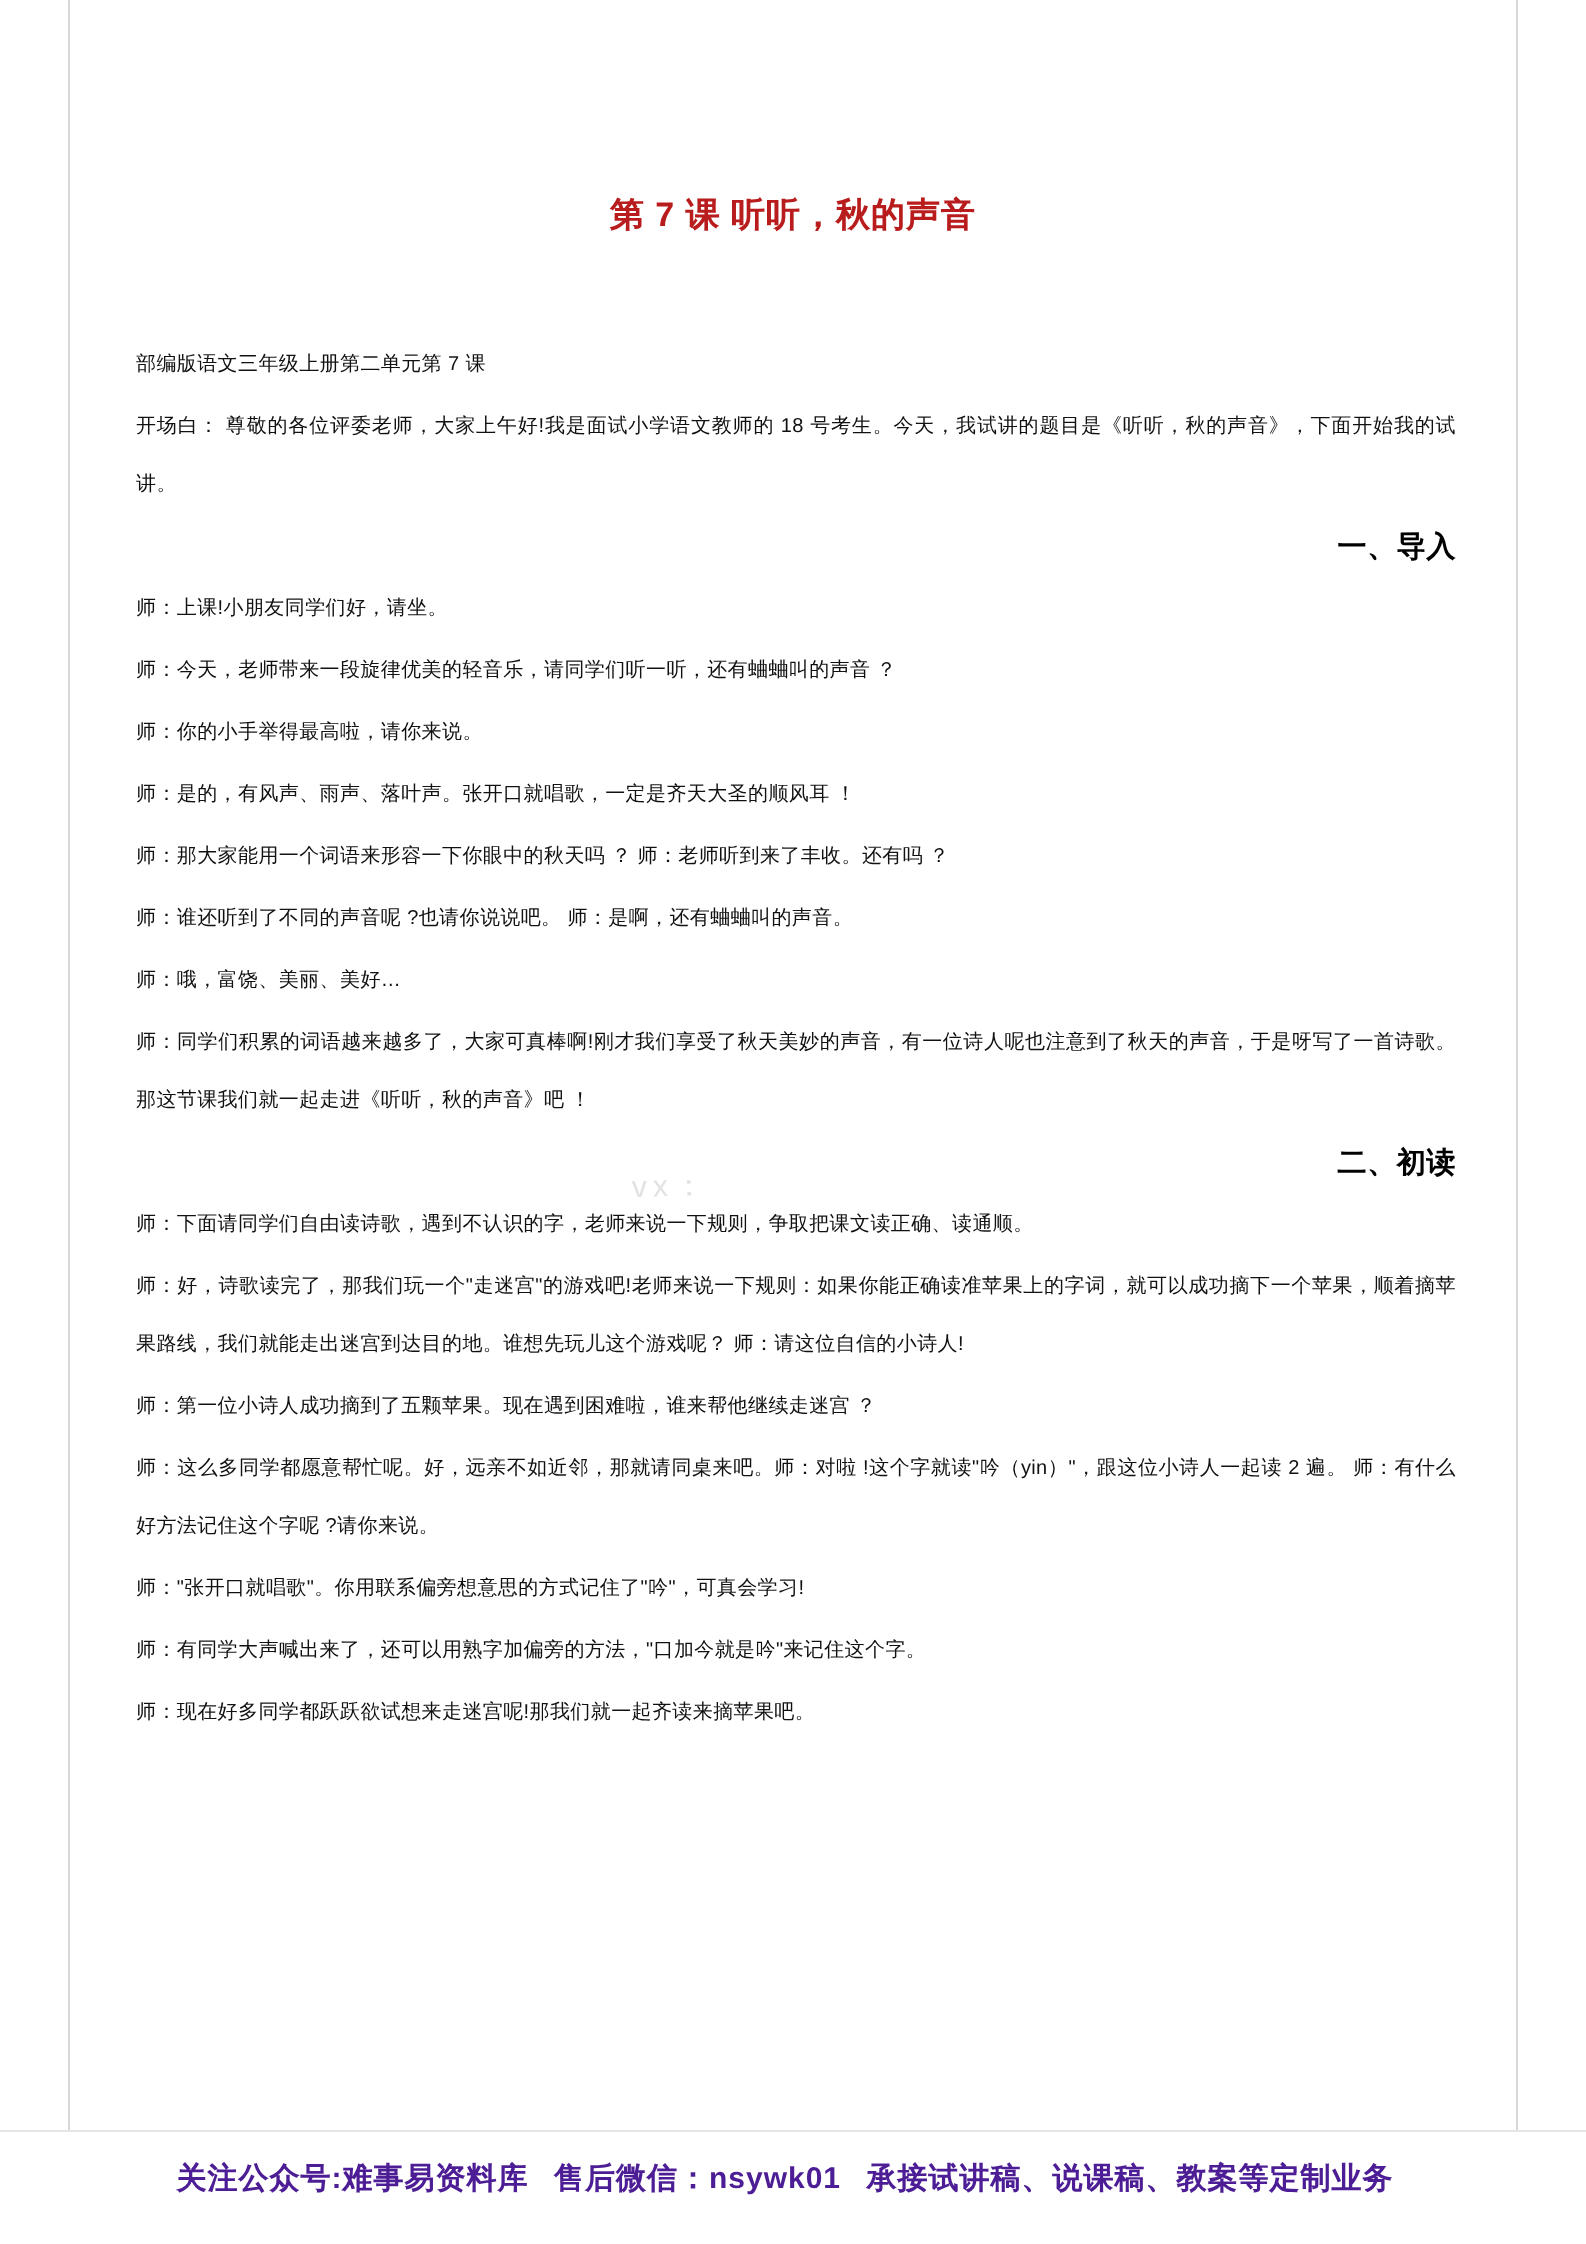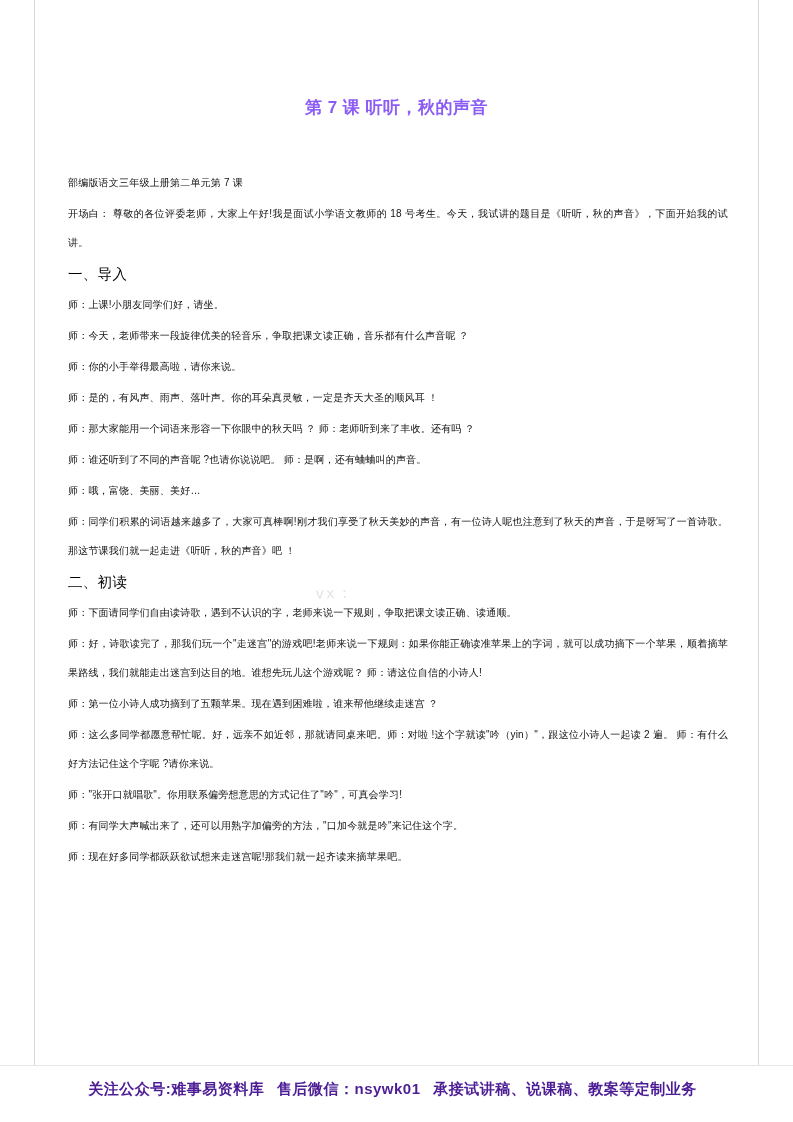--- a/index.html
+++ b/index.html
@@ -33,21 +33,21 @@
 
   .doc-title {
     position: absolute;
     top: 96px;
     left: 0;
     width: 793px;
     text-align: center;
     font-size: 17px;
     font-weight: bold;
     letter-spacing: 0.5px;
-    color: #8b5cf6;
+    color: #b91c1c;
   }
 
   .content {
     position: absolute;
     top: 168px;
     left: 68px;
     width: 660px;
   }
 
   .para {
@@ -55,24 +55,25 @@
     line-height: 29px;
     text-align: justify;
     color: #111;
     margin: 0 0 2px 0;
     letter-spacing: 0.2px;
   }
 
   .section-head {
     font-size: 14.5px;
     line-height: 29px;
-    font-weight: normal;
+    font-weight: bold;
     color: #000;
     margin: 3px 0 1px 0;
     letter-spacing: 0.3px;
+    text-align: right;
   }
 
   .watermark {
     position: absolute;
     left: 316px;
     top: 584px;
     font-size: 15px;
     color: #e2e2e2;
     letter-spacing: 3px;
     transform: rotate(-2deg);
@@ -110,23 +111,23 @@
   <div class="side-rule left"></div>
   <div class="side-rule right"></div>
 
   <div class="doc-title">第 7 课 听听，秋的声音</div>
 
   <div class="content">
     <p class="para">部编版语文三年级上册第二单元第 7 课</p>
     <p class="para">开场白： 尊敬的各位评委老师，大家上午好!我是面试小学语文教师的 18 号考生。今天，我试讲的题目是《听听，秋的声音》，下面开始我的试讲。</p>
     <p class="section-head">一、导入</p>
     <p class="para">师：上课!小朋友同学们好，请坐。</p>
-    <p class="para">师：今天，老师带来一段旋律优美的轻音乐，争取把课文读正确，音乐都有什么声音呢 ？</p>
+    <p class="para">师：今天，老师带来一段旋律优美的轻音乐，请同学们听一听，还有蛐蛐叫的声音 ？</p>
     <p class="para">师：你的小手举得最高啦，请你来说。</p>
-    <p class="para">师：是的，有风声、雨声、落叶声。你的耳朵真灵敏，一定是齐天大圣的顺风耳 ！</p>
+    <p class="para">师：是的，有风声、雨声、落叶声。张开口就唱歌，一定是齐天大圣的顺风耳 ！</p>
     <p class="para">师：那大家能用一个词语来形容一下你眼中的秋天吗 ？ 师：老师听到来了丰收。还有吗 ？</p>
     <p class="para">师：谁还听到了不同的声音呢 ?也请你说说吧。 师：是啊，还有蛐蛐叫的声音。</p>
     <p class="para">师：哦，富饶、美丽、美好…</p>
     <p class="para">师：同学们积累的词语越来越多了，大家可真棒啊!刚才我们享受了秋天美妙的声音，有一位诗人呢也注意到了秋天的声音，于是呀写了一首诗歌。那这节课我们就一起走进《听听，秋的声音》吧 ！</p>
     <p class="section-head">二、初读</p>
     <p class="para">师：下面请同学们自由读诗歌，遇到不认识的字，老师来说一下规则，争取把课文读正确、读通顺。</p>
     <p class="para">师：好，诗歌读完了，那我们玩一个"走迷宫"的游戏吧!老师来说一下规则：如果你能正确读准苹果上的字词，就可以成功摘下一个苹果，顺着摘苹果路线，我们就能走出迷宫到达目的地。谁想先玩儿这个游戏呢？ 师：请这位自信的小诗人!</p>
     <p class="para">师：第一位小诗人成功摘到了五颗苹果。现在遇到困难啦，谁来帮他继续走迷宫 ？</p>
     <p class="para">师：这么多同学都愿意帮忙呢。好，远亲不如近邻，那就请同桌来吧。师：对啦 !这个字就读"吟（yin）"，跟这位小诗人一起读 2 遍。 师：有什么好方法记住这个字呢 ?请你来说。</p>
     <p class="para">师："张开口就唱歌"。你用联系偏旁想意思的方式记住了"吟"，可真会学习!</p>

